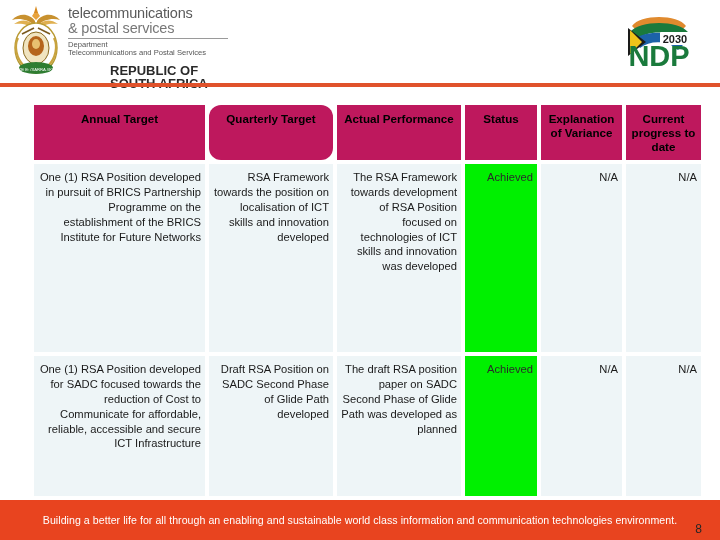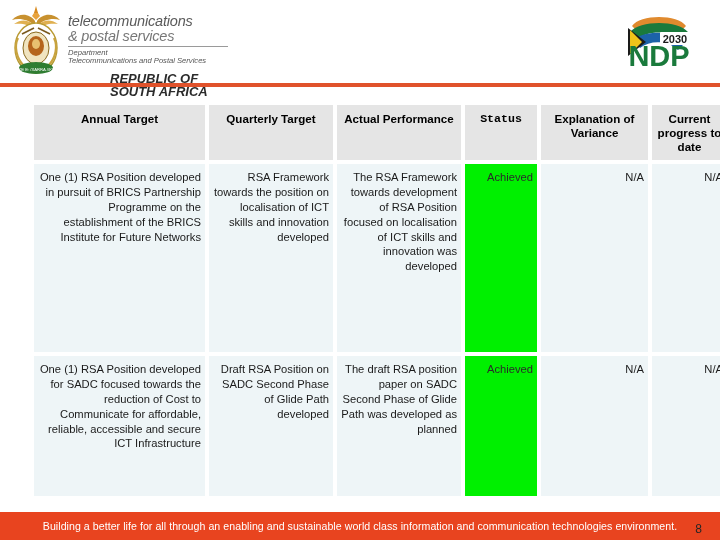--- a/index.html
+++ b/index.html
@@ -25,24 +25,23 @@
   }
 
   .coat-of-arms {
     position: absolute;
     left: 8px; top: 4px;
     width: 56px; height: 74px;
   }
 
   .dept-wordmark {
     position: absolute;
-    left: 68px; top: 14px;
+    left: 68px; top: 6px;
     width: 165px;
     line-height: 1.04;
-    font-style: italic;
   }
   .dept-line1 {
     font-size: 14.5px;
     color: #5a5a5a;
     letter-spacing: -0.2px;
     display: block;
   }
   .dept-line2 {
     font-size: 14.5px;
     color: #777777;
@@ -102,21 +101,21 @@
   
   .perf-table {
     position: absolute;
     left: 30px; top: 101px;
     width: 663px;
     border-collapse: separate;
     border-spacing: 4px 4px;
     table-layout: fixed;
   }
   .perf-table th {
-    background: #e5e5e5;
+    background: #be185d;
     color: #000000;
     font-size: 11.6px;
     font-weight: bold;
     text-align: center;
     vertical-align: top;
     padding: 7px 3px 0 3px;
     height: 55px;
     box-sizing: border-box;
     line-height: 1.22;
   }
@@ -128,35 +127,35 @@
     vertical-align: top;
     padding: 6px 4px 4px 4px;
     line-height: 1.33;
   }
   td.status-cell {
     background: #00f000;
     font-size: 11.2px;
     color: #2a2a2a;
   }
   .col-annual   { width: 171px; }
-  .col-quarter  { width: 124px; }
+  .col-quarter  { width: 124px; border-radius: 12px; }
   .col-actual   { width: 124px; }
-  .col-status   { width: 72px; font-family: Liberation Mono, monospace; }
-  .col-expl     { width: 107px; }
+  .col-status   { width: 72px; }
+  .col-expl     { width: 81px; }
   .col-progress { width: 75px; }
 
   .row-1 td { height: 178px; }
   .row-2 td { height: 130px; }
 
   
   .footer-band {
     position: absolute;
     left: 0; bottom: 0;
     width: 720px;
-    height: 28px;
+    height: 40px;
     background: #e8441f;
     display: flex;
     align-items: center;
     justify-content: center;
     margin-top: 28px;
   }
   .footer-text {
     color: #ffffff;
     font-size: 10.6px;
     white-space: nowrap;
@@ -234,21 +233,21 @@
       <th class="col-actual">Actual Performance</th>
       <th class="col-status">Status</th>
       <th class="col-expl">Explanation of Variance</th>
       <th class="col-progress">Current progress to date</th>
     </tr>
   </thead>
   <tbody>
     <tr class="row-1">
       <td>One (1) RSA Position developed in pursuit of BRICS Partnership Programme on the establishment of the BRICS Institute for Future Networks</td>
       <td>RSA Framework towards the position on localisation of ICT skills and innovation developed</td>
-      <td>The RSA Framework towards development of RSA Position focused on localisation of ICT skills and innovation was developed</td>
+      <td>The RSA Framework towards development of RSA Position focused on technologies of ICT skills and innovation was developed</td>
       <td class="status-cell">Achieved</td>
       <td>N/A</td>
       <td>N/A</td>
     </tr>
     <tr class="row-2">
       <td>One (1) RSA Position developed for SADC focused towards the reduction of Cost to Communicate for affordable, reliable, accessible and secure ICT Infrastructure</td>
       <td>Draft RSA Position on SADC Second Phase of Glide Path developed</td>
       <td>The draft RSA position paper on SADC Second Phase of Glide Path was developed as planned</td>
       <td class="status-cell">Achieved</td>
       <td>N/A</td>

